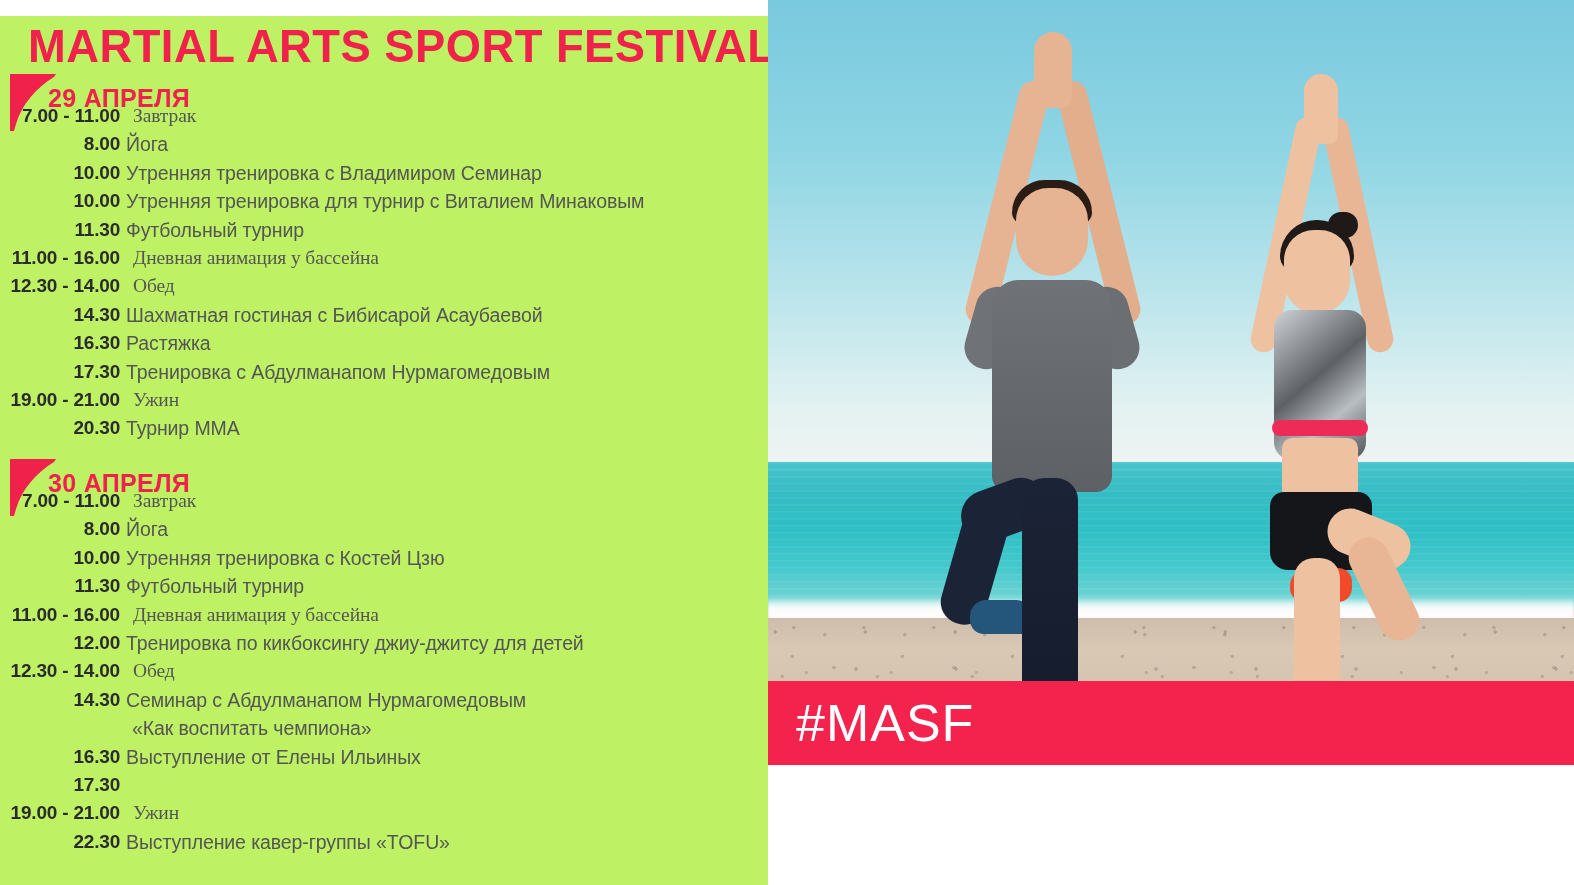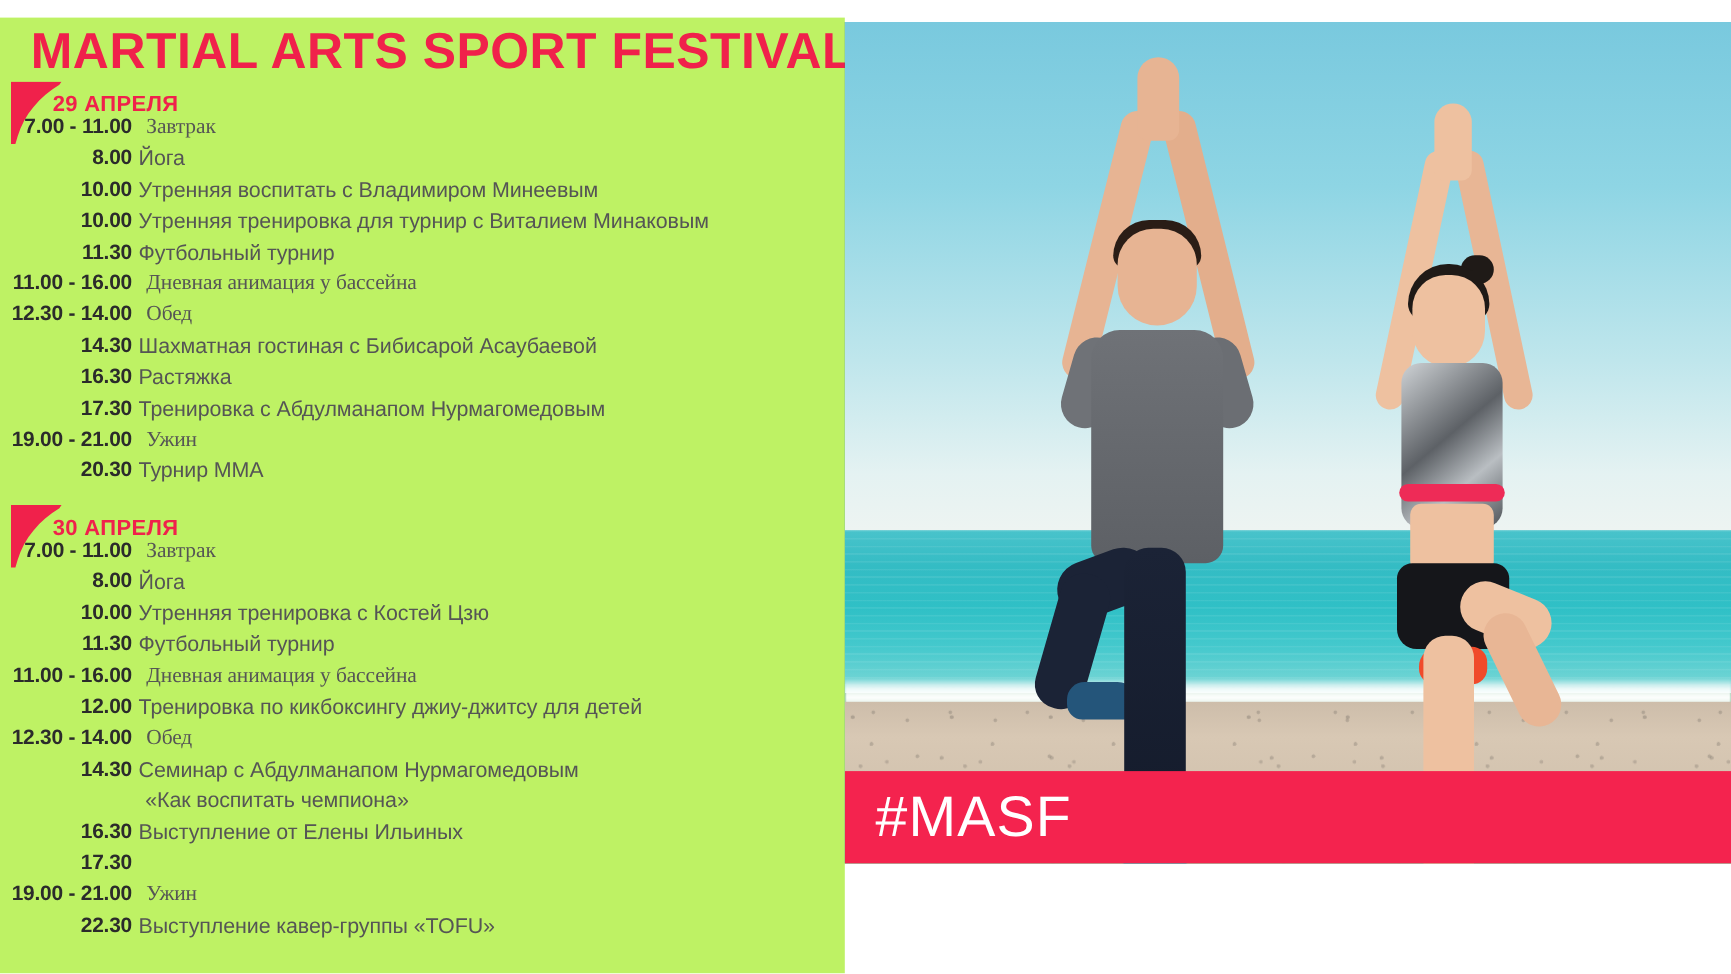--- a/index.html
+++ b/index.html
@@ -36,21 +36,21 @@
 
   .pennant{
     position:absolute;left:10px;top:0px;
     width:48px;height:58px;
     overflow:hidden;
   }
   .pennant svg{display:block;}
 
   .day-title{
     position:absolute;left:48px;top:10px;
-    font-size:20px;font-weight:bold;color:#F0214B;
+    font-size:25px;font-weight:bold;color:#F0214B;
     letter-spacing:0.3px;white-space:nowrap;
   }
 
   .rows{position:absolute;left:0;top:30px;width:768px;}
 
   .row{
     position:relative;
     height:28.4px;
     white-space:nowrap;
   }
@@ -72,22 +72,21 @@
     letter-spacing:-0.1px;
     top:1px;
   }
   .row.cont .desc{left:132px;}
   .row .desc.gap{left:133px;font-family:Liberation Serif, serif;}
 
   
   .photo{
     position:absolute;left:768px;top:0;width:806px;height:765px;
     overflow:hidden;
-    background:#15803d;
-    margin-top:20px;
+    background:#f9a8d4;
   }
   .sky{
     position:absolute;left:0;top:0;width:100%;height:466px;
     background:linear-gradient(to bottom,#79c9de 0%,#8ed5e4 32%,#bfe6ec 66%,#e4f2f2 88%,#eef4f2 100%);
   }
   .ocean{
     position:absolute;left:0;top:462px;width:100%;height:148px;
     background:linear-gradient(to bottom,#49c3cb 0%,#34bcc4 22%,#2fc0c6 48%,#45c9cd 72%,#6fd4d4 92%,#a8e0dd 100%);
   }
   .ocean:after{
@@ -200,21 +199,21 @@
           <div class="row">
             <span class="time">7.00 - 11.00</span>
             <span class="desc gap">Завтрак</span>
           </div>
           <div class="row">
             <span class="time">8.00</span>
             <span class="desc">Йога</span>
           </div>
           <div class="row">
             <span class="time">10.00</span>
-            <span class="desc">Утренняя воспитать с Владимиром Минеевым</span>
+            <span class="desc">Утренняя тренировка с Владимиром Семинар</span>
           </div>
           <div class="row">
             <span class="time">10.00</span>
             <span class="desc">Утренняя тренировка для турнир с Виталием Минаковым</span>
           </div>
           <div class="row">
             <span class="time">11.30</span>
             <span class="desc">Футбольный турнир</span>
           </div>
           <div class="row">

